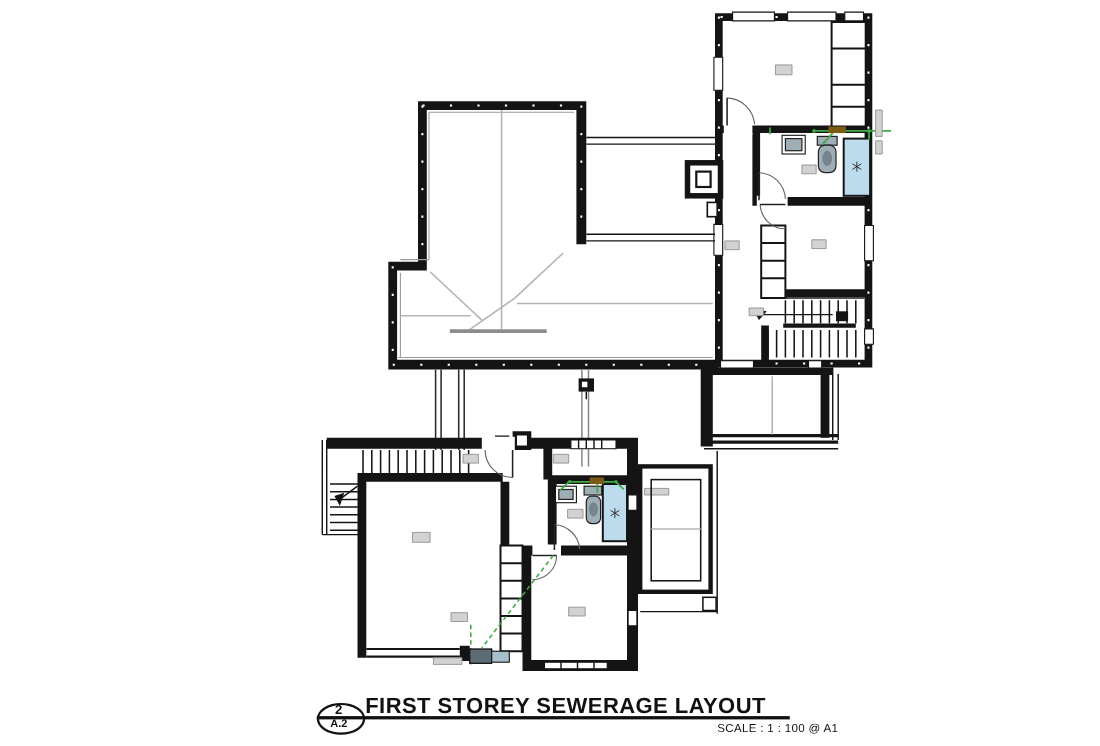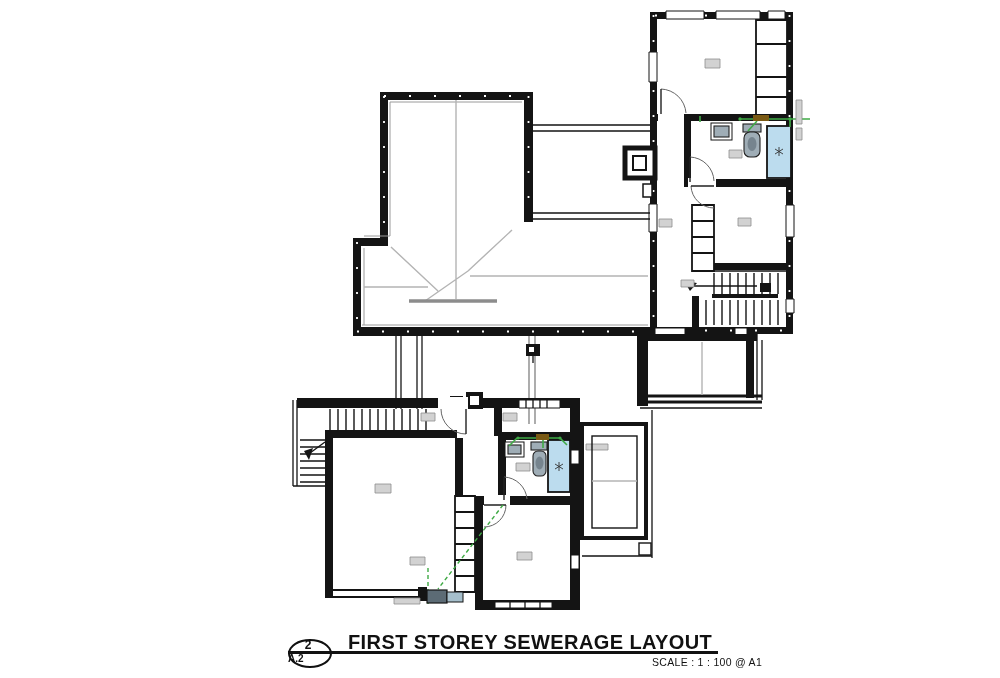--- a/index.html
+++ b/index.html
@@ -25,29 +25,29 @@
   .blue{fill:var(--shower-blue,#bcdcee);stroke:#141414;stroke-width:1.8}
   .fix{fill:var(--fixture-grey,#9fadb6);stroke:#222;stroke-width:1.1}
   .tagp{fill:var(--tag-fill,#d2d2d2);stroke:#8e8e8e;stroke-width:.8}
   .door{stroke:#666;stroke-width:1;fill:none}
   .leaf{stroke:#222;stroke-width:1.4;fill:none}
   .closet{fill:#fff;stroke:#141414;stroke-width:1.8}
   .tread{stroke:#141414;stroke-width:1.4;fill:none}
   .drain{stroke:#333;stroke-width:.9;fill:none}
   
   .tb-line{position:absolute;background:#111}
-  .tb-title{position:absolute;left:348px;top:631px;font-weight:bold;font-size:20px;
+  .tb-title{position:absolute;left:332px;top:631px;font-weight:bold;font-size:20px;
             letter-spacing:.4px;white-space:nowrap}
   .tb-scale{position:absolute;left:652px;top:656px;font-weight:normal;font-size:10.5px;
             letter-spacing:.3px;white-space:nowrap}
   .tb-circle{position:absolute;left:288px;top:639px;width:40px;height:25px;
              border:2px solid #111;border-radius:50%;background:transparent}
   .tb-num{position:absolute;left:288px;top:638px;width:40px;text-align:center;
           font-weight:bold;font-size:12px}
-  .tb-ref{position:absolute;left:288px;top:653px;width:40px;text-align:left;
+  .tb-ref{position:absolute;left:288px;top:653px;width:40px;text-align:center;
           font-weight:bold;font-size:10px}
 </style>
 </head>
 <body>
 
 <div id="sheet">
 
 <svg id="plan-svg" width="1000" height="678" viewBox="0 0 1000 678">
 
   <g>

